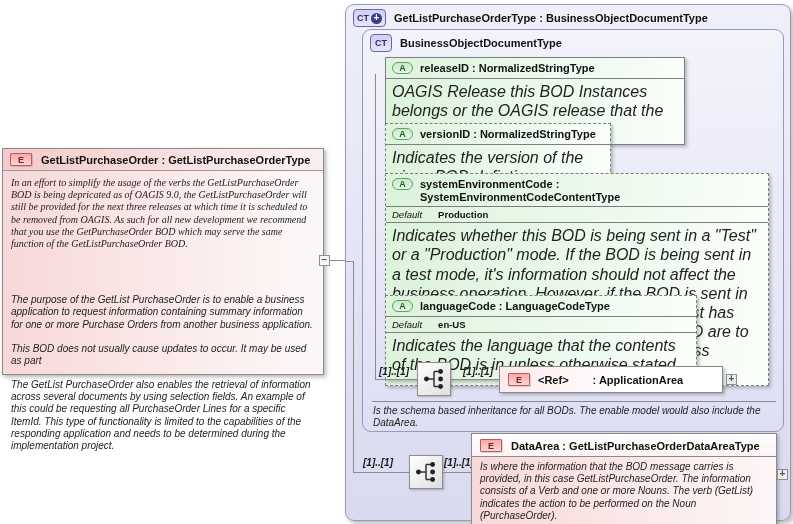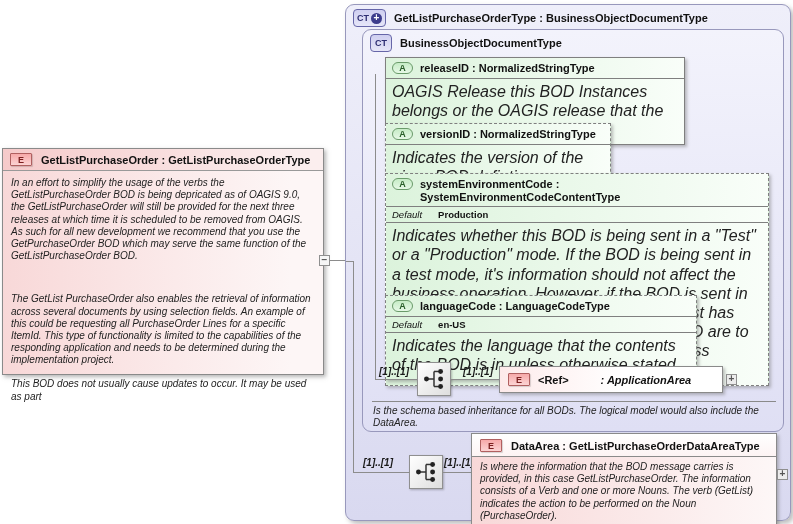--- a/index.html
+++ b/index.html
@@ -38,21 +38,21 @@
     background:linear-gradient(to right,#f8d8d8,#fdf6f6 90%);
     box-shadow:2px 2px 4px rgba(110,110,110,.5);
   }
   .left-box .hd{
     display:flex;gap:9px;align-items:center;padding:4px 7px;
     border-bottom:1px solid #999;font-weight:bold;font-size:11px;
     background:linear-gradient(to right,#f5caca,#fbeeee 90%);
   }
   .left-box .bd{padding:6px 8px;font-size:10px;font-style:italic;line-height:1.22;color:#222;}
   .left-box .bd p{margin:0 0 12px;}
-  .left-box .bd p.gap-big{margin-bottom:31px;}
+  .left-box .bd p.gap-big{margin-bottom:44px;font-family:Liberation Serif, serif;}
   
   .ct-outer{
     position:absolute;box-sizing:border-box;border:1px solid #9898bc;border-radius:9px;
     background:linear-gradient(#efeffa,#d9d9f0);
     box-shadow:3px 3px 5px rgba(110,110,110,.45);
   }
   .ct-head{display:flex;gap:8px;align-items:center;padding:4px 7px;
     font-weight:bold;font-size:11px;color:#111;}
   .ct-inner{
     position:absolute;box-sizing:border-box;border:1px solid #9898bc;border-radius:9px;
@@ -74,21 +74,21 @@
   .attr-default .lbl{font-style:italic;}
   .attr-default .val{font-weight:bold;}
   .attr-desc{padding:3px 6px 5px;font-size:16px;font-style:italic;line-height:1.2;color:#222;}
   
   .ref-box{
     position:absolute;box-sizing:border-box;display:flex;align-items:center;gap:8px;
     padding:0 8px;height:27px;border:1px solid #8a8a8a;font-weight:bold;font-size:11px;
     background:linear-gradient(to right,#fdeaea,#ffffff 55%);
     box-shadow:2px 2px 3px rgba(110,110,110,.45);white-space:nowrap;
   }
-  .ref-box .typ{margin-left:24px;font-style:italic;}
+  .ref-box .typ{margin-left:16px;}
   .data-card{
     position:absolute;box-sizing:border-box;border:1px solid #8a8a8a;background:#fff;
     box-shadow:2px 2px 3px rgba(110,110,110,.45);
   }
   .data-card .hd{display:flex;gap:9px;align-items:center;padding:5px 8px 4px;
     border-bottom:1px solid #8a8a8a;font-weight:bold;font-size:11px;
     background:linear-gradient(#ffffff,#fdf4f4);}
   .data-card .desc{padding:4px 8px 6px;font-size:10px;font-style:italic;line-height:1.22;
     background:linear-gradient(to right,#f8d8d8,#fdf7f7);color:#222;}
   
@@ -107,22 +107,23 @@
 
 <div class="canvas">
 
   <div class="left-box" style="left:2px;top:148px;width:322px;height:227px;">
     <div class="hd">
       <span class="badge badge-e">E</span>
       <span>GetListPurchaseOrder : GetListPurchaseOrderType</span>
     </div>
     <div class="bd">
       <p class="gap-big">In an effort to simplify the usage of the verbs the GetListPurchaseOrder BOD is being depricated as of OAGIS 9.0, the GetListPurchaseOrder will still be provided for the next three releases at which time it is scheduled to be removed from OAGIS.  As such for all new development we recommend that you use the GetPurchaseOrder BOD which may serve the same function of the GetListPurchaseOrder BOD.</p>
+      <p>The purpose of the GetList PurchaseOrder is to enable a business application to request information containing summary information for one or more Purchase Orders from another business application.</p>
+      <p>This BOD does not usually cause updates to occur.  It may be used as part</p>
       <p>The GetList PurchaseOrder also enables the retrieval of information across several documents by using selection fields.  An example of this could be requesting all PurchaseOrder Lines for a specific ItemId.  This type of functionality is limited to the capabilities of the responding application and needs to be determined during the implementation project.</p>
-      <p>This BOD does not usually cause updates to occur.  It may be used as part</p>
     </div>
   </div>
   <div class="handle" style="left:319px;top:255px;">−</div>
   <div class="hline" style="left:330px;top:260px;width:16px;"></div>
 
   <div class="ct-outer" style="left:345px;top:4px;width:446px;height:517px;">
 
     <div class="ct-head">
       <span class="badge badge-ct">
         <span>CT</span>
@@ -226,16 +227,16 @@
       <div class="hline" style="left:88px;top:349px;width:48px;"></div>
 
       <div class="ref-box" style="left:136px;top:336px;width:224px;">
         <span class="badge badge-e">E</span>
         <span>&lt;Ref&gt;</span>
         <span class="typ">: ApplicationArea</span>
       </div>
       <div class="handle" style="left:363px;top:344px;background:#ececec;">+</div>
 
       <div class="divider" style="left:9px;top:371px;width:404px;"></div>
-      <div class="annotation" style="left:10px;top:375px;width:402px;">Is the schema based inheritance for all BODs. The logical model would also include the DataArea.</div>
+      <div class="annotation" style="left:10px;top:375px;width:402px;">Is the schema based inheritance for all BODs. The enable model would also include the DataArea.</div>
     </div>
   </div>
 </div>
 
 </body></html>

